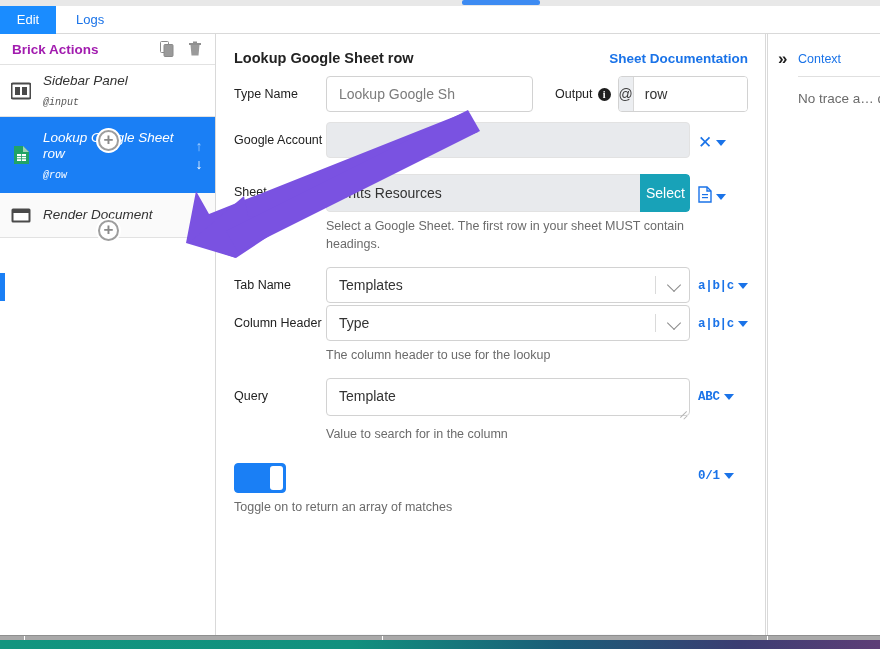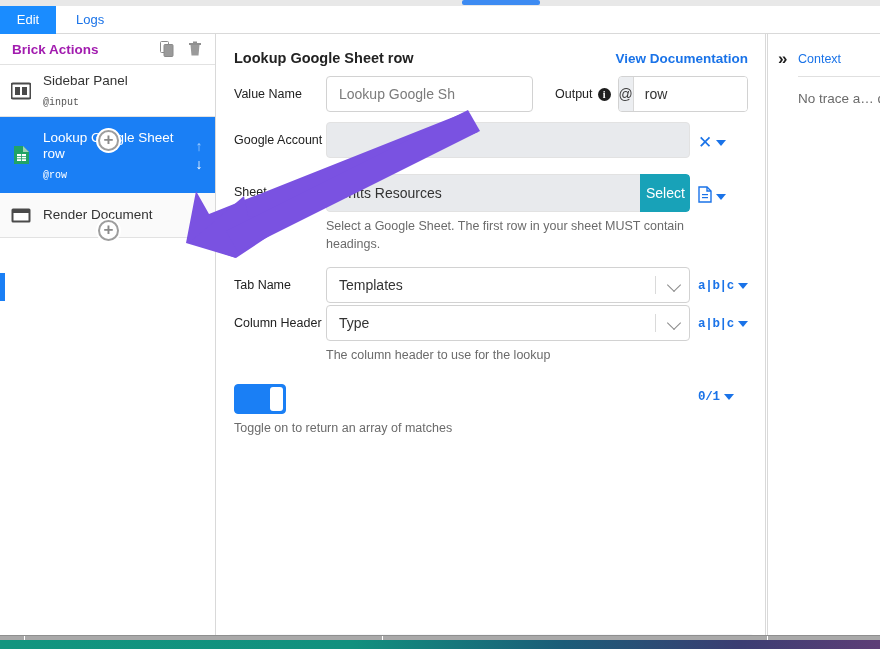--- a/index.html
+++ b/index.html
@@ -95,21 +95,21 @@
   .step.selected {
     background: #1a7ff5;
     border-bottom: none;
     min-height: 76px;
   }
   .step-icon {
     width: 22px; min-width: 22px; height: 22px;
     margin-right: 11px;
     display: flex; align-items: center; justify-content: center;
   }
-  .step-body { flex: 1; min-width: 0; }
+  .step-body { flex: 1; min-width: 0; font-style: italic; }
   .step-label {
     font-size: 13.5px; color: #333; line-height: 16px;
   }
   .step.selected .step-label { color: #ffffff; font-size: 13.5px; }
   .step-var {
     font-family: "Liberation Mono", monospace;
     font-size: 10px; color: #555; margin-top: 8px;
   }
   .step.selected .step-var { color: #ffffff; }
   .step-arrows {
@@ -482,25 +482,25 @@
     </div>
     <div class="plus-node plus-2">
       <span>+</span>
     </div>
   </div>
 
   <div class="center">
 
     <div class="panel-head">
       <div class="panel-title">Lookup Google Sheet row</div>
-      <div class="doc-link">View Documentation</div>
+      <div class="doc-link">Sheet Documentation</div>
     </div>
 
     <div class="head-row">
-      <div class="hr-label">Value Name</div>
+      <div class="hr-label">Type Name</div>
       <input class="inp step-name-inp" placeholder="Lookup Google Sh" style="">
       <div class="output-label">
         <span>Output</span>
         <span class="info-dot">i</span>
       </div>
       <div class="output-group">
         <div class="at-box">@</div>
         <input class="out-val" value="row" style="">
       </div>
     </div>
@@ -565,20 +565,34 @@
             <div class="sel-chev"></div>
           </div>
           <div class="hint">The column header to use for the lookup</div>
         </div>
         <div class="row-adorn">
           <span class="adorn-txt">a|b|c</span>
           <span class="caret"></span>
         </div>
       </div>
 
+      <div class="row">
+        <div class="row-label">Query</div>
+        <div class="row-ctl">
+          <div class="ta-wrap">
+            <textarea class="ta" style="">Template</textarea>
+            <span class="ta-grip"></span>
+          </div>
+          <div class="hint">Value to search for in the column</div>
+        </div>
+        <div class="row-adorn">
+          <span class="adorn-txt">ABC</span>
+          <span class="caret"></span>
+        </div>
+      </div>
 
       <div class="row">
         <div class="row-ctl">
           <div style="padding-top:6px">
             <div class="toggle">
               <div class="toggle-knob"></div>
             </div>
           </div>
           <div class="hint">Toggle on to return an array of matches</div>
         </div>

